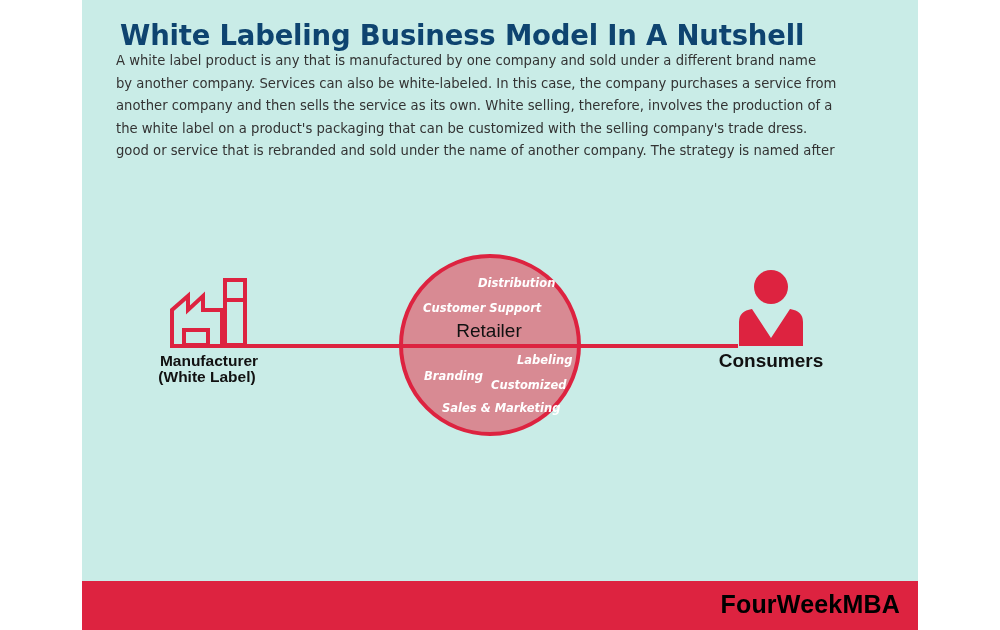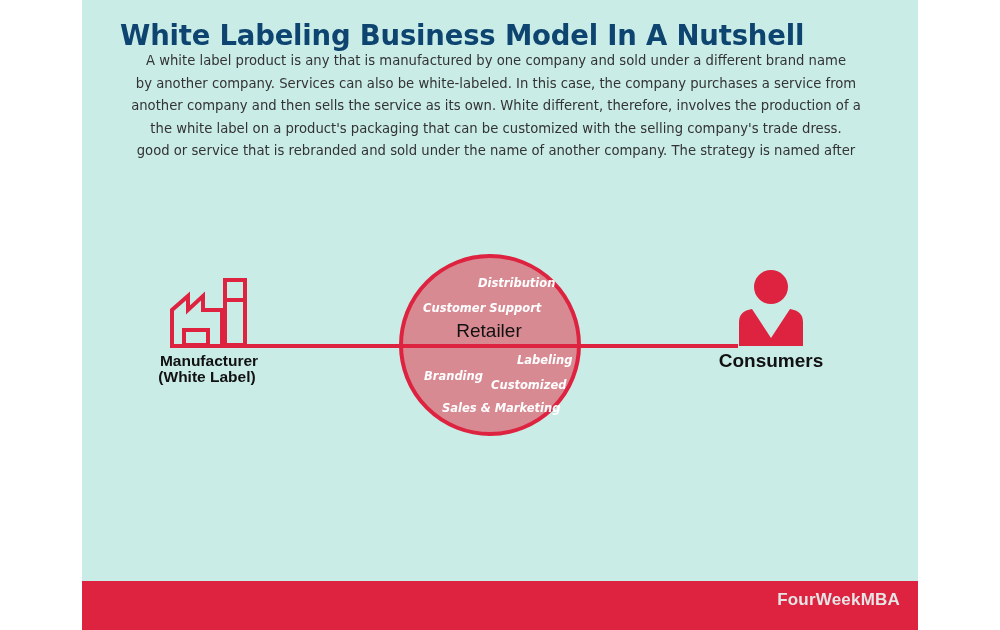--- a/index.html
+++ b/index.html
@@ -1,37 +1,37 @@
 <!DOCTYPE html>
 <html><head>
 <meta charset="utf-8">
 <style>
   html, body { margin: 0; padding: 0; }
   body { width: 1000px; height: 630px; background: #ffffff; position: relative; overflow: hidden; font-family: "DejaVu Sans", sans-serif; }
   .panel { position: absolute; left: 82px; top: 0; width: 836px; height: 581px; background: #c9ece7; }
   .footer { position: absolute; left: 82px; top: 581px; width: 836px; height: 49px; background: #dd2340; }
-  .brand { position: absolute; right: 18px; top: 9px; color: #e5e5e5; font-family: "Liberation Sans", sans-serif; font-weight: bold; font-size: 17px; letter-spacing: 0.2px; }
+  .brand { position: absolute; right: 18px; top: 9px; color: #000000; font-family: "Liberation Sans", sans-serif; font-weight: bold; font-size: 25px; letter-spacing: 0.2px; }
   .title { position: absolute; left: 116px; top: 15px; margin: 4px; color: #0e4470; font-family: "DejaVu Sans", sans-serif; font-weight: bold; font-size: 27.5px; letter-spacing: -0.2px; white-space: nowrap; }
-  .desc { position: absolute; left: 116px; top: 50px; width: 760px; margin: 0; color: #333333; font-family: "DejaVu Sans", sans-serif; font-size: 13.2px; line-height: 22.5px; text-align: center; }
+  .desc { position: absolute; left: 116px; top: 50px; width: 760px; margin: 0; color: #333333; font-family: "DejaVu Sans", sans-serif; font-size: 13.2px; line-height: 22.5px; }
   .desc span { display: block; white-space: nowrap; }
   svg.diagram { position: absolute; left: 0; top: 0; }
   .lbl { font-family: "Liberation Sans", sans-serif; font-weight: bold; fill: #111111; }
   .it { font-family: "DejaVu Sans", sans-serif; font-style: italic; font-weight: bold; fill: #ffffff; font-size: 11.5px; }
 </style>
 </head>
 <body>
 
 <div class="panel"></div>
 
 <h1 class="title">White Labeling Business Model In A Nutshell</h1>
 
 <p class="desc">
   <span>A white label product is any that is manufactured by one company and sold under a different brand name</span>
   <span>by another company. Services can also be white-labeled. In this case, the company purchases a service from</span>
-  <span>another company and then sells the service as its own. White different, therefore, involves the production of a</span>
+  <span>another company and then sells the service as its own. White selling, therefore, involves the production of a</span>
   <span>the white label on a product's packaging that can be customized with the selling company's trade dress.</span>
   <span>good or service that is rebranded and sold under the name of another company. The strategy is named after</span>
 </p>
 
 <svg class="diagram" width="1000" height="630" viewBox="0 0 1000 630">
 
   <circle cx="490" cy="345" r="89" fill="#d88a93" stroke="#dd2340" stroke-width="4"></circle>
 
   <line x1="170" y1="346" x2="738" y2="346" stroke="#dd2340" stroke-width="4"></line>
 

